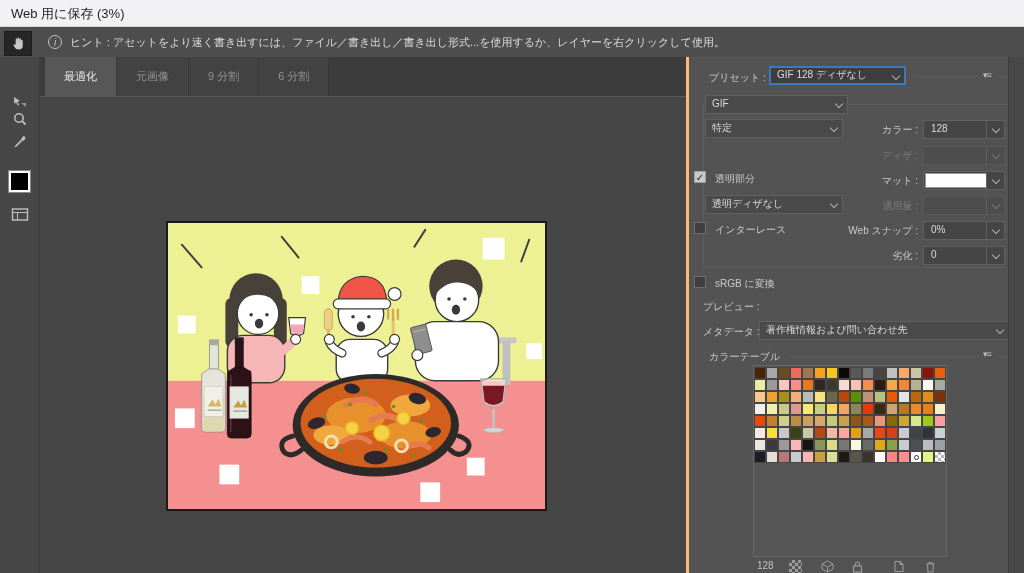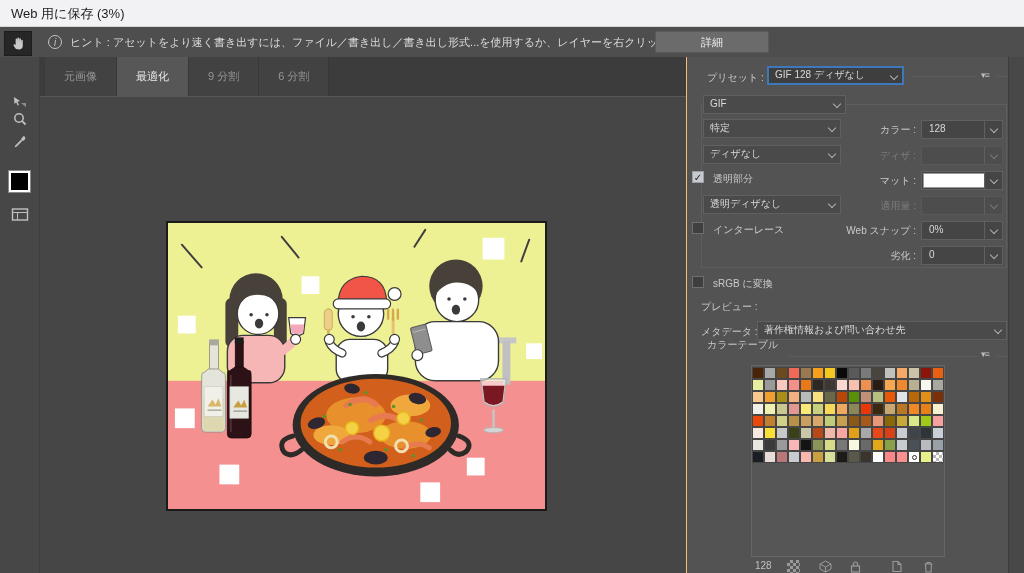--- a/index.html
+++ b/index.html
@@ -24,21 +24,21 @@
   #swatchbox{position:absolute;left:8px;top:113px;width:23px;height:23px;border:1px solid #8a8a8a;background:#fff;padding:2px;}
   #swatchbox .inner{width:100%;height:100%;}
   
   #tabbar{position:absolute;left:40px;top:57px;width:646px;height:39px;background:#3c3c3c;display:flex;padding-left:5px;}
   .tab{height:39px;line-height:39px;padding:0 19px;font-size:11px;color:#969696;background:#424242;border-right:1px solid #383838;}
   .tab.active{background:#575757;color:#e8e8e8;}
   
   #preview{position:absolute;left:40px;top:96px;width:646px;height:477px;background:#464646;border-top:1px solid #585858;}
   #artwork{position:absolute;left:126px;top:124px;width:381px;height:290px;border:2px solid #1b1b1b;}
   
-  #panel{position:absolute;left:686px;top:57px;width:322px;height:516px;background:#535353;border-left:1px solid #fdba74;font-size:10px;}
+  #panel{position:absolute;left:686px;top:57px;width:322px;height:516px;background:#535353;border-left:3px solid #fdba74;font-size:10px;}
   #rightstrip{position:absolute;left:1008px;top:57px;width:16px;height:516px;background:#484848;border-left:1px solid #3c3c3c;}
   .lbl{position:absolute;color:#c9c9c9;font-size:10px;white-space:nowrap;}
   .rlbl{position:absolute;width:110px;text-align:right;color:#c9c9c9;font-size:10px;white-space:nowrap;}
   .rlbl.dis{color:#7d7d7d;}
   .dd{position:absolute;height:19px;background:#4a4a4a;border:1px solid #606060;color:#dadada;
       font-size:10px;line-height:16px;padding:0 18px 0 6px;white-space:nowrap;overflow:hidden;}
   .dd .chev,.fld .chev{position:absolute;right:5px;top:5px;width:6px;height:6px;border-right:1.5px solid #b0b0b0;
       border-bottom:1.5px solid #b0b0b0;transform:rotate(45deg);}
   .dd.focused{border:2px solid #3c78ba;line-height:14px;background:#3e3e3e;}
   .fld{position:absolute;width:82px;height:19px;background:#454545;border:1px solid #606060;color:#dadada;
@@ -77,21 +77,20 @@
   </div>
 
   <div id="hintrow">
     <div id="hand-box">
       <svg width="17" height="17" viewBox="0 0 16 16">
         <path d="M5.6 13.2 C4.1 11.2 3 9.6 3.4 8.9 C3.8 8.3 4.8 8.7 5.3 9.5 L5.3 4.3 C5.3 3.1 6.8 3.1 6.9 4.3 L7 7 L7 3.3 C7 2.1 8.6 2.1 8.6 3.3 L8.7 7 L8.8 3.9 C8.9 2.8 10.3 2.8 10.3 3.9 L10.4 7.4 L10.5 5.1 C10.6 4.1 12 4.1 12 5.3 L12 10 C12 12 11 13.2 9 13.6 Z" fill="#c9c9c9"></path>
       </svg>
     </div>
     <div id="info-ic">i</div>
     <div id="hint-text">ヒント : アセットをより速く書き出すには、ファイル／書き出し／書き出し形式...を使用するか、レイヤーを右クリックして使用。</div>
-    <div id="details-btn">詳細</div>
   </div>
 
   <div id="toolcol">
     <div class="tool" style="top:36px">
       <svg width="16" height="16" viewBox="0 0 16 16">
         <path d="M2 3 L8 7 L5.5 7.7 L7 11 L5.6 11.6 L4.2 8.3 L2.4 10 Z" fill="#c0c0c0"></path>
         <path d="M9 9 L14 9 L14 13 Z" fill="#8f8f8f"></path>
       </svg>
     </div>
     <div class="tool" style="top:53px">
@@ -112,22 +111,22 @@
     <div class="tool" style="top:148px">
       <svg width="18" height="15" viewBox="0 0 18 15">
         <rect x="1.5" y="2" width="15" height="11" fill="none" stroke="#c0c0c0" stroke-width="1.4"></rect>
         <line x1="1.5" y1="5.5" x2="16.5" y2="5.5" stroke="#c0c0c0" stroke-width="1"></line>
         <line x1="6.5" y1="5.5" x2="6.5" y2="13" stroke="#c0c0c0" stroke-width="1"></line>
       </svg>
     </div>
   </div>
 
   <div id="tabbar">
+      <div class="tab active">最適化</div>
       <div class="tab">元画像</div>
-      <div class="tab active">最適化</div>
       <div class="tab">9 分割</div>
       <div class="tab">6 分割</div>
     </div>
 
   <div id="preview">
     <svg id="artwork" viewBox="0 0 381 290" preserveAspectRatio="none">
       <rect x="0" y="0" width="381" height="161" fill="#edf193"></rect>
       <rect x="0" y="160" width="381" height="130" fill="#f59090"></rect>
       <g id="sparkles" stroke="#3f3f3f" stroke-width="2" stroke-linecap="round">
           <line x1="14" y1="22" x2="34" y2="45"></line>
@@ -285,23 +284,20 @@
     </div>
 
     <div class="dd" style="left:16px;top:62px;width:138px">
       <span>特定</span><span class="chev"></span>
     </div>
     <span class="rlbl" style="left:119px;top:66px">カラー :</span>
     <div class="fld" style="left:234px;top:63px">
       <span>128</span><span class="sep"></span><span class="chev"></span>
     </div>
 
-    <div class="dd" style="left:16px;top:88px;width:138px">
-      <span>ディザなし</span><span class="chev"></span>
-    </div>
     <span class="rlbl dis" style="left:119px;top:92px">ディザ :</span>
     <div class="fld dis" style="left:234px;top:89px">
       <span class="sep"></span>
         <span class="chev"></span>
     </div>
 
     <span class="cb on" style="left:5px;top:114px">✓</span>
     <span class="lbl" style="left:26px;top:115px">透明部分</span>
     <span class="rlbl" style="left:119px;top:117px">マット :</span>
     <div class="fld" style="left:234px;top:114px;padding:0">
@@ -334,21 +330,21 @@
     <span class="cb" style="left:5px;top:219px"></span>
     <span class="lbl" style="left:26px;top:220px">sRGB に変換</span>
 
     <span class="lbl" style="left:14px;top:243px">プレビュー :</span>
 
     <span class="lbl" style="left:14px;top:268px">メタデータ :</span>
     <div class="dd" style="left:70px;top:264px;width:250px">
       <span>著作権情報および問い合わせ先</span><span class="chev"></span>
     </div>
 
-    <span class="lbl" style="left:20px;top:281px">カラーテーブル</span>
+    <span class="lbl" style="left:20px;top:293px">カラーテーブル</span>
     <div class="hline" style="left:102px;top:299px;width:188px"></div>
     <span class="menu-ic" style="left:294px;top:292px">▾≡</span>
     <div class="hline" style="left:310px;top:299px;width:10px"></div>
 
     <div id="colorbox">
       <div id="ctgrid">
           <div class="sw" style="background: rgb(74, 36, 8);"></div>
           <div class="sw" style="background: rgb(168, 168, 168);"></div>
           <div class="sw" style="background: rgb(107, 74, 31);"></div>
           <div class="sw" style="background: rgb(240, 104, 88);"></div>

